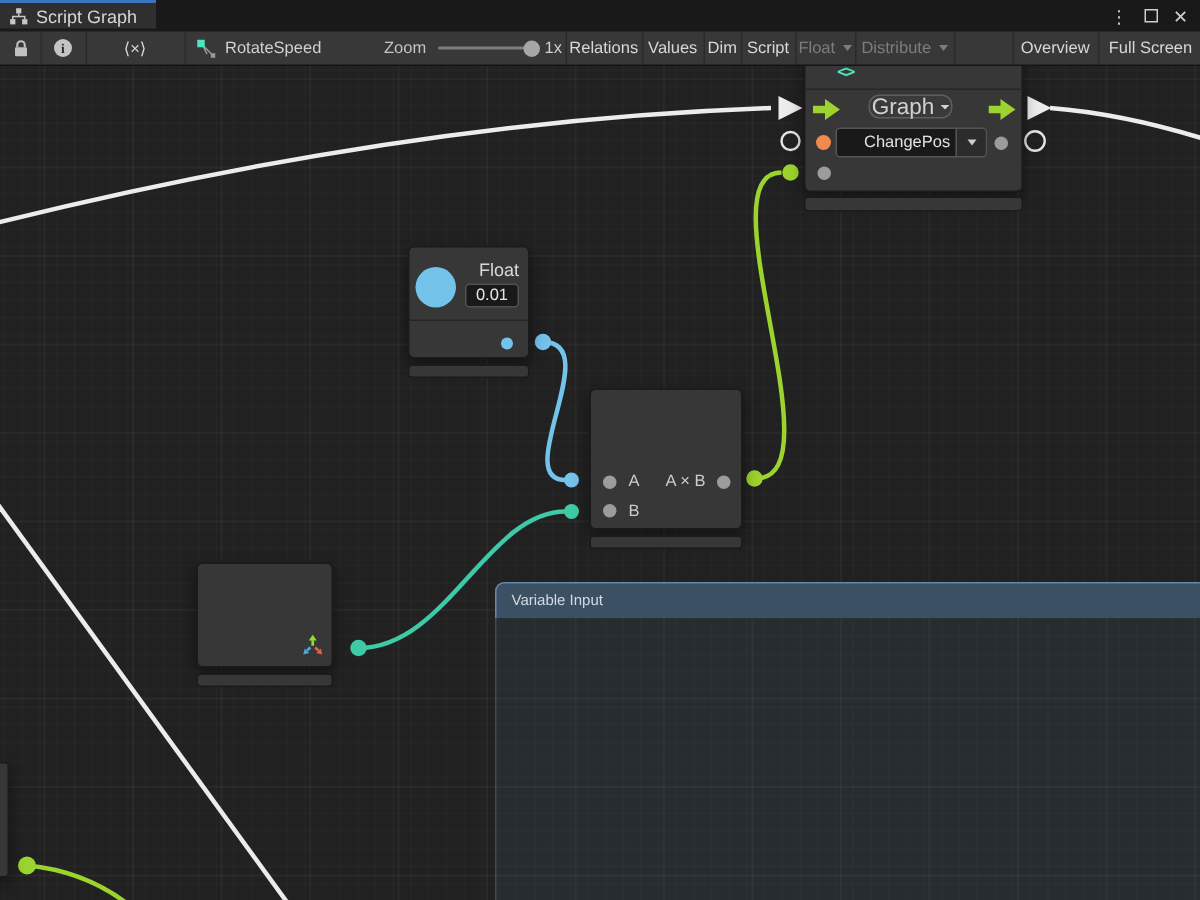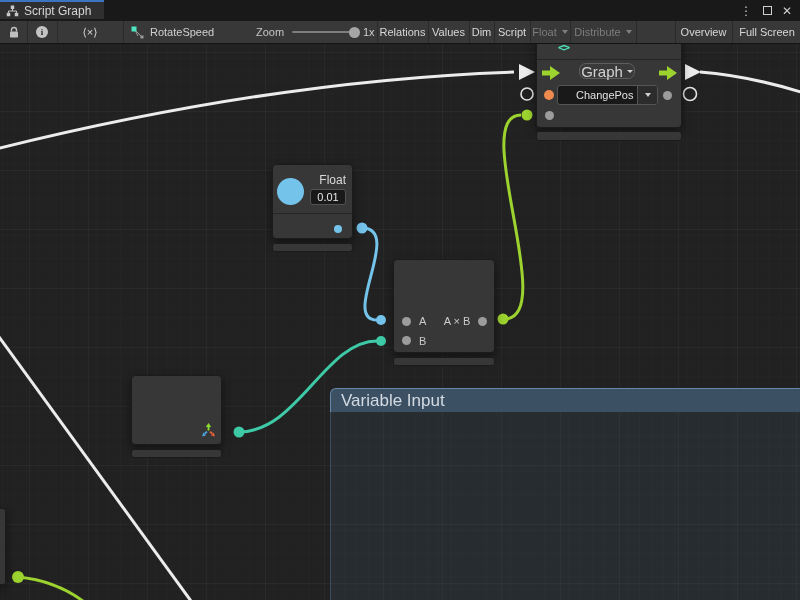--- a/index.html
+++ b/index.html
@@ -72,21 +72,21 @@
         display:flex;align-items:center;justify-content:center;}
   .pill{position:absolute;background:#3a3a3a;border:1px solid #5e5e5e;border-radius:7px;
         color:#d2d2d2;font-size:15px;display:flex;align-items:center;justify-content:center;box-sizing:border-box;margin-top:24px;}
   .teal-icon{color:var(--icon-teal);font-size:11px;font-weight:bold;font-family:"DejaVu Sans Mono",monospace;letter-spacing:-1px;}
 
   
   .group{position:absolute;left:330px;top:344px;width:474px;height:214px;z-index:1;}
   .group-header{position:absolute;left:0;top:0;right:0;height:24px;background:var(--group-header);
         border-top:1px solid #6587a8;border-left:1px solid #6587a8;border-top-left-radius:6px;
         box-sizing:border-box;display:flex;align-items:center;padding-left:10px;}
-  .group-title{color:#d3dae1;font-size:17px;}
+  .group-title{color:#d3dae1;font-size:10px;}
   .group-body{position:absolute;left:0;top:24px;right:0;bottom:0;background:var(--group-body);
         border-left:1px solid rgba(101,135,168,0.35);box-sizing:border-box;}
 </style>
 </head>
 <body>
 
 <div class="abs tabbar">
   <div class="abs tab">
     <svg width="13" height="12" viewBox="0 0 13 12">
       <rect x="4.75" y="0.5" width="3.5" height="3.5" fill="#c8c8c8"></rect>

